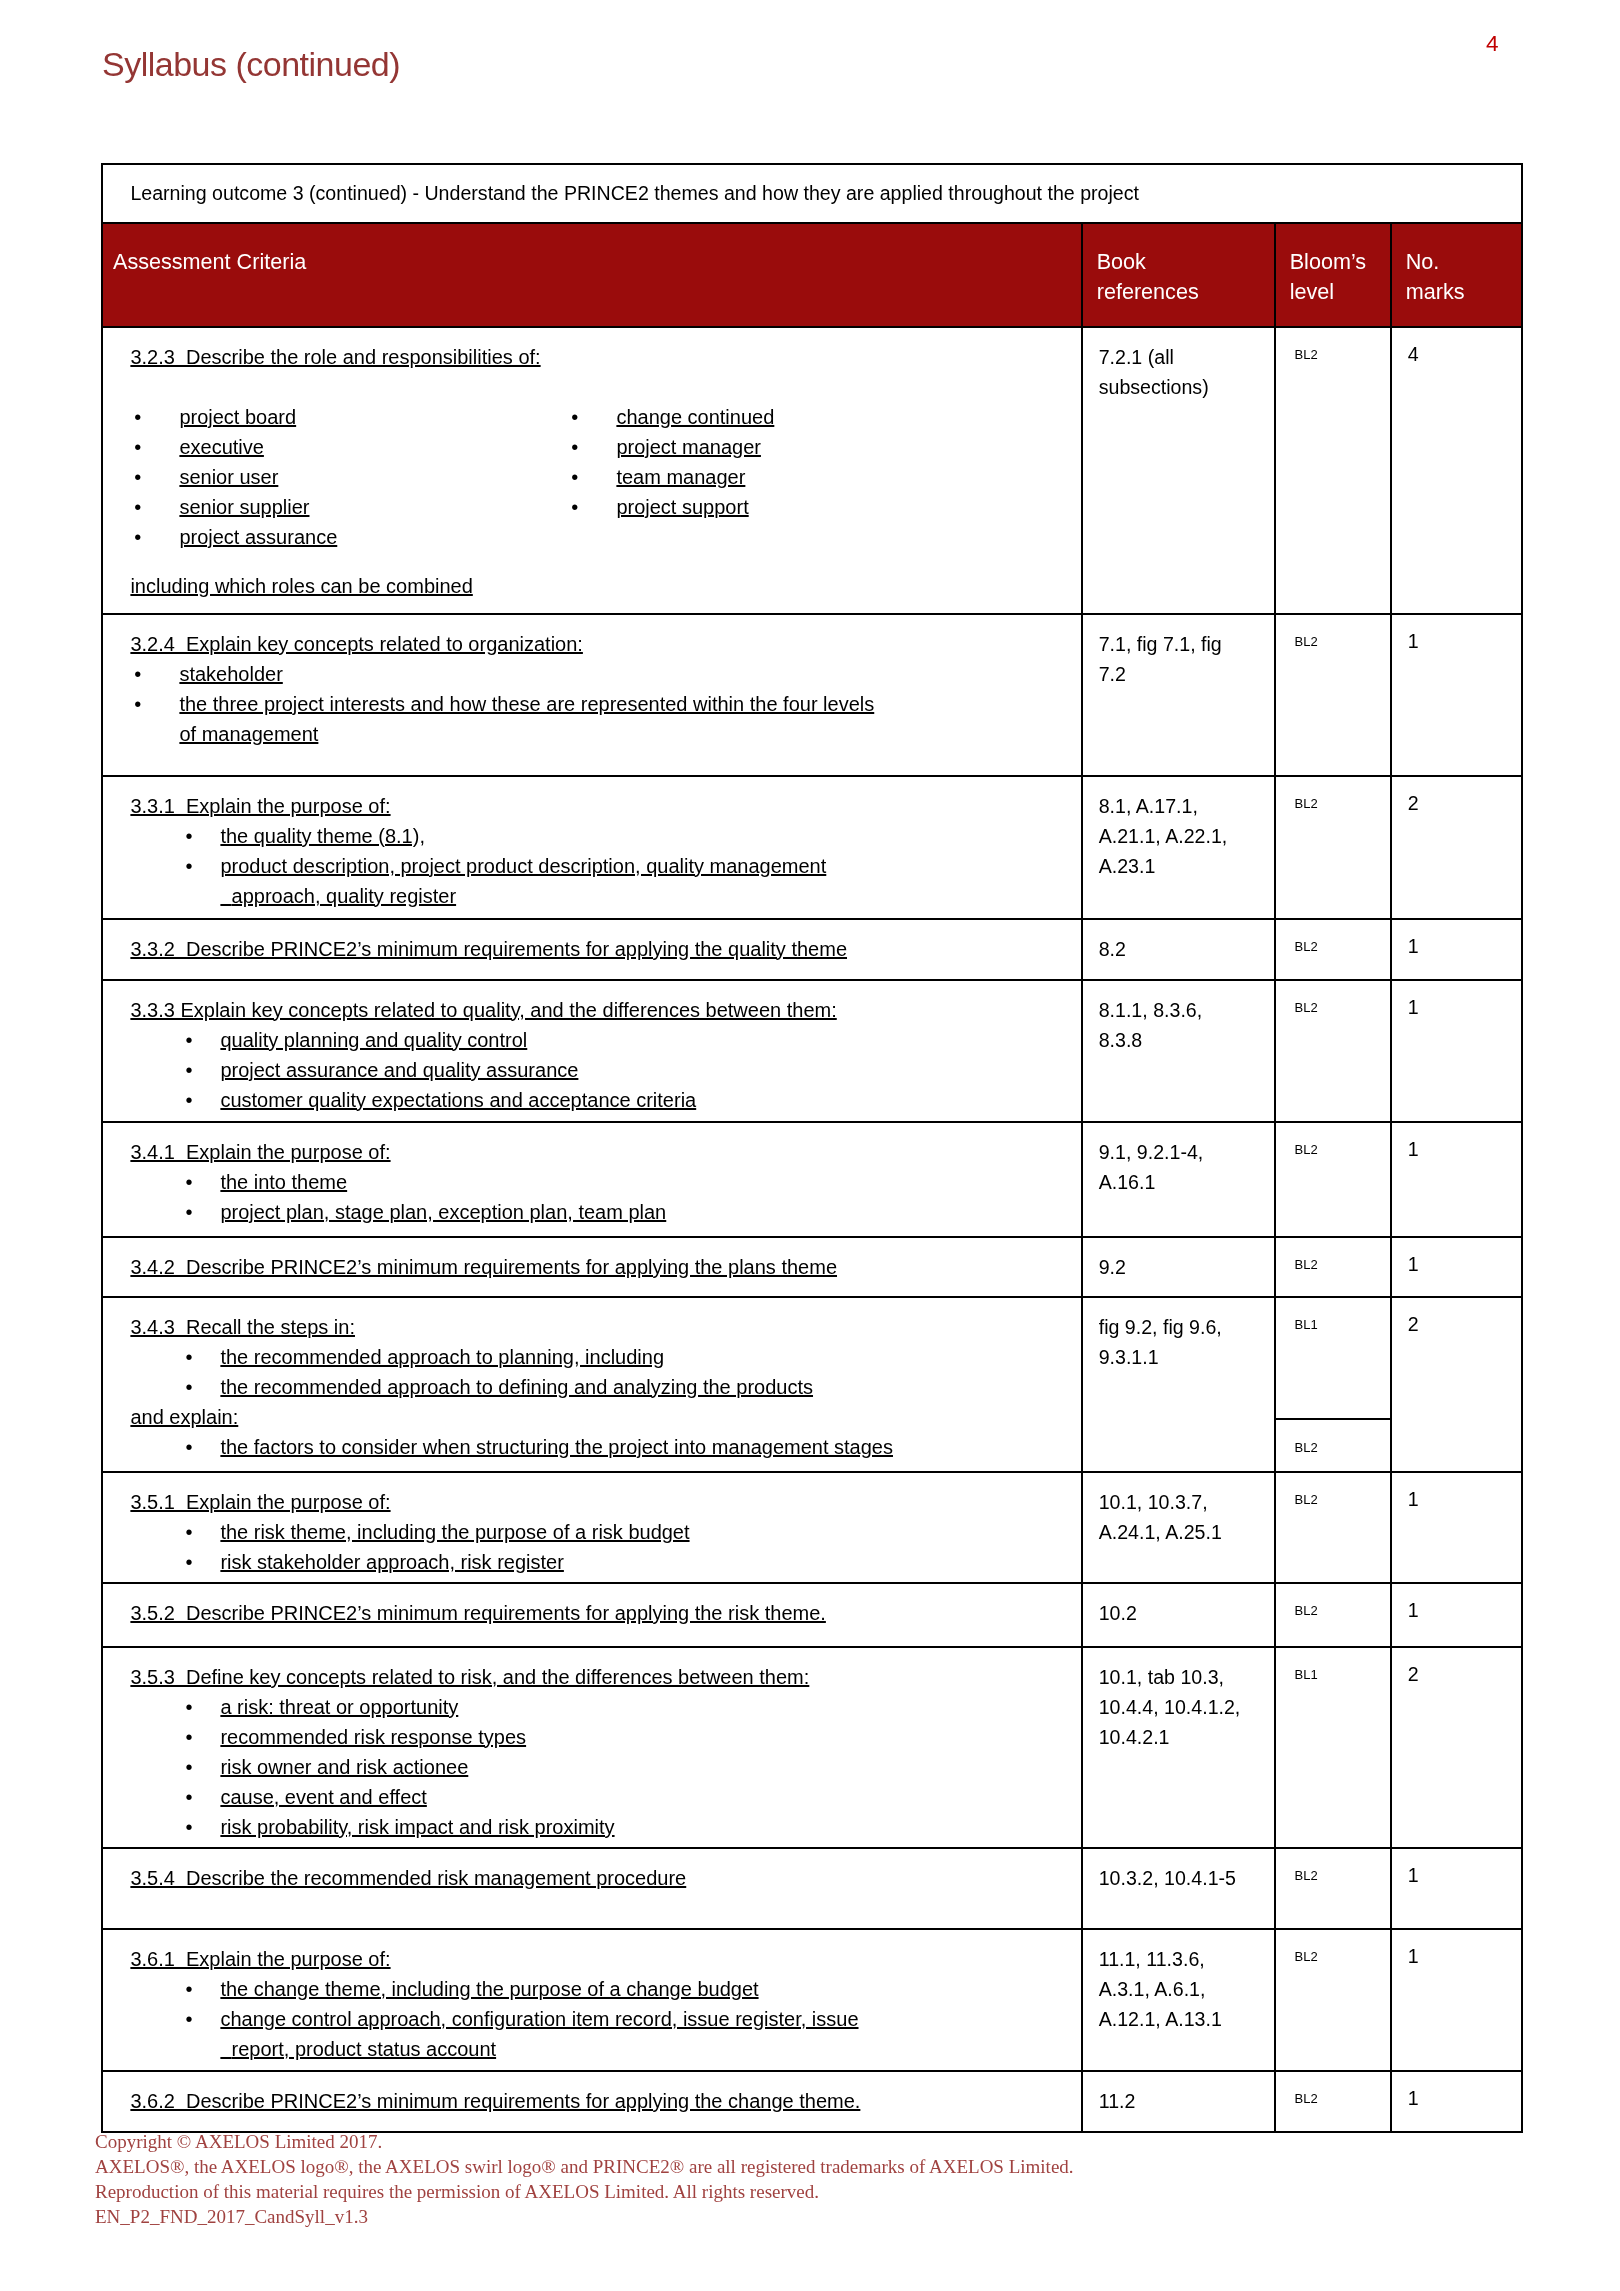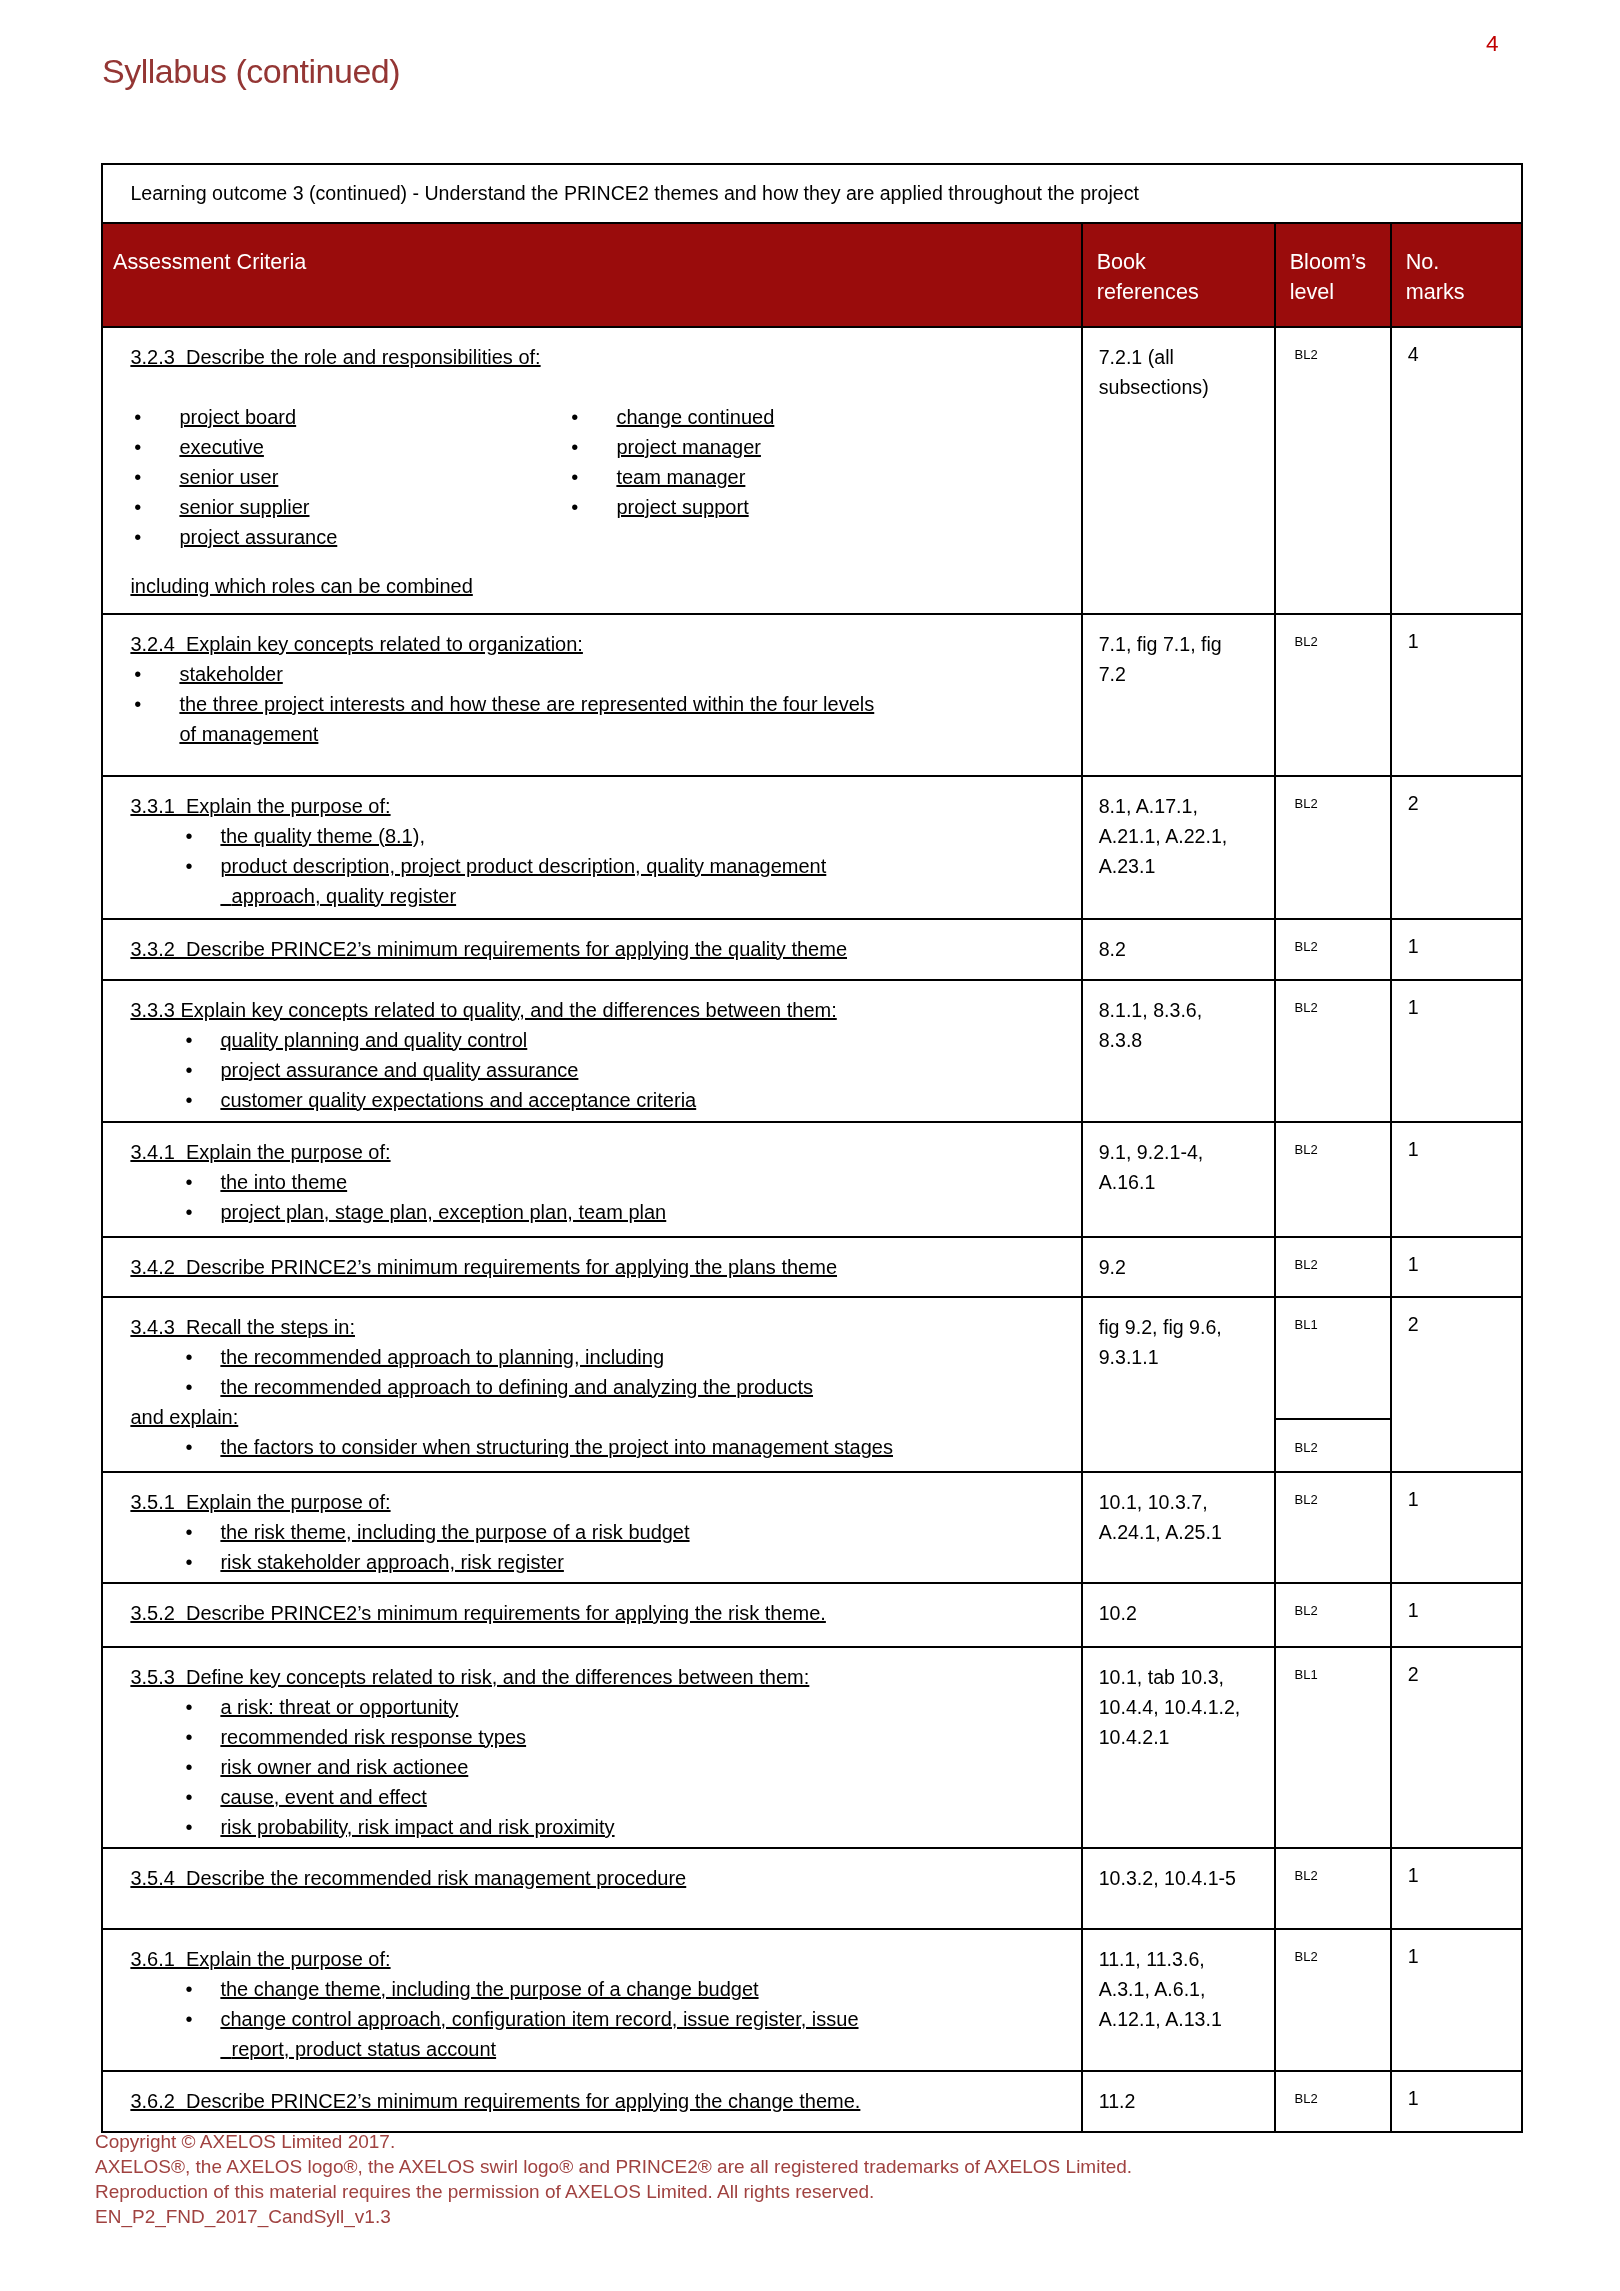--- a/index.html
+++ b/index.html
@@ -1,21 +1,21 @@
 <!DOCTYPE html>
 <html><head>
 <meta charset="utf-8">
 <style>
   html,body{margin:0;padding:0;}
   body{
     width:1620px;height:2292px;background:#ffffff;position:relative;
     font-family:"Liberation Sans","DejaVu Sans",sans-serif;color:#000;overflow:hidden;
   }
   .page-number{position:absolute;left:1486px;top:31px;font-size:22.5px;color:#c00000;}
-  .page-title{position:absolute;left:102px;top:52px;font-size:34px;font-weight:400;color:#943634;letter-spacing:-0.5px;}
+  .page-title{position:absolute;left:102px;top:45px;font-size:34px;font-weight:400;color:#943634;letter-spacing:-0.5px;}
 
   table.syllabus{
     position:absolute;left:101px;top:163px;width:1420px;
     border-collapse:collapse;table-layout:fixed;
   }
   td,th{border:2px solid #000;vertical-align:top;box-sizing:border-box;overflow:hidden;}
 
   .cell-lo{padding:14.7px 19.6px 0 27.4px;font-size:19.6px;line-height:27.4px;background:#fff;}
 
   th{
@@ -38,21 +38,21 @@
   .col-left{width:437px;flex:none;}
   .col-right{flex:1;}
 
   .cell-book{padding:13.7px 29px 0 15.7px;font-size:19.6px;line-height:30px;white-space:pre-wrap;}
   .cell-bloom{padding:13.7px 0 0 18.6px;font-size:13px;line-height:25.5px;}
   .cell-bloom.split{padding:0;}
   .bloom-top{height:122px;border-bottom:2px solid #000;padding:13.7px 0 0 18.6px;box-sizing:border-box;}
   .bloom-bottom{padding:14.7px 0 0 18.6px;}
   .cell-marks{padding:13.7px 0 0 15.7px;font-size:19.6px;line-height:25.5px;}
 
-  .footer{position:absolute;left:95px;top:2129px;font-size:19px;line-height:25px;color:#a04240;}
+  .footer{position:absolute;left:95px;top:2129px;font-size:19px;line-height:25px;color:#a04240;font-family:Liberation Serif, serif;}
   .footer div{white-space:pre-wrap;}
 </style>
 </head>
 <body>
 
 <div class="page-number">4</div>
 <div class="page-title">Syllabus (continued)</div>
 
 <table class="syllabus">
   <colgroup>

